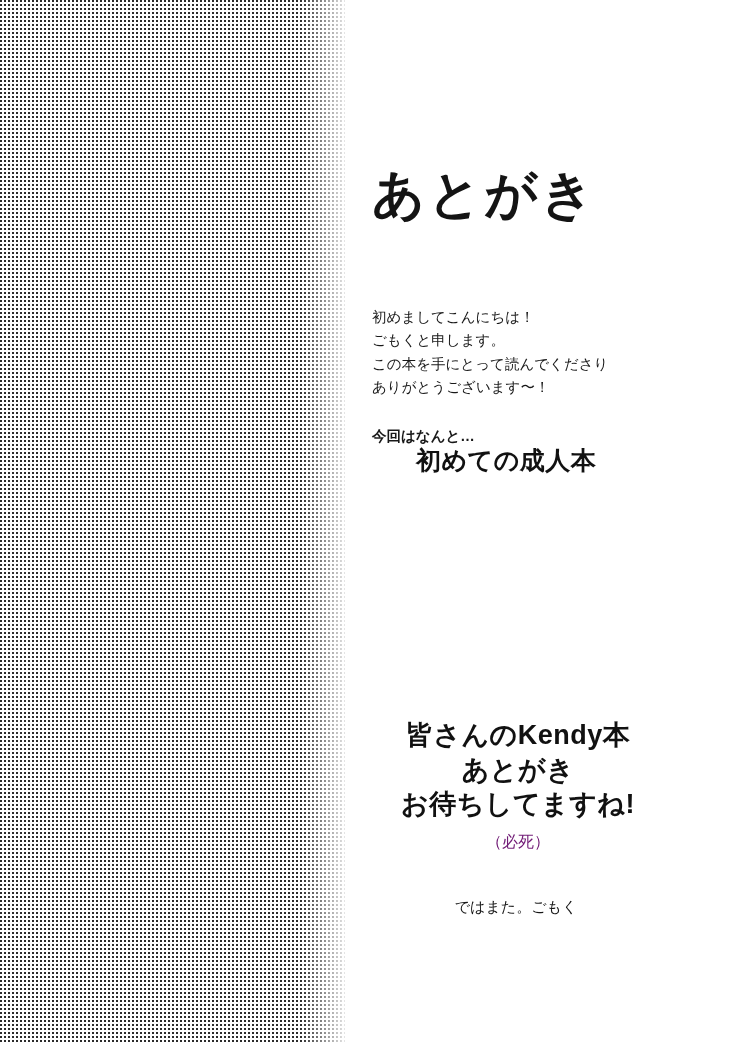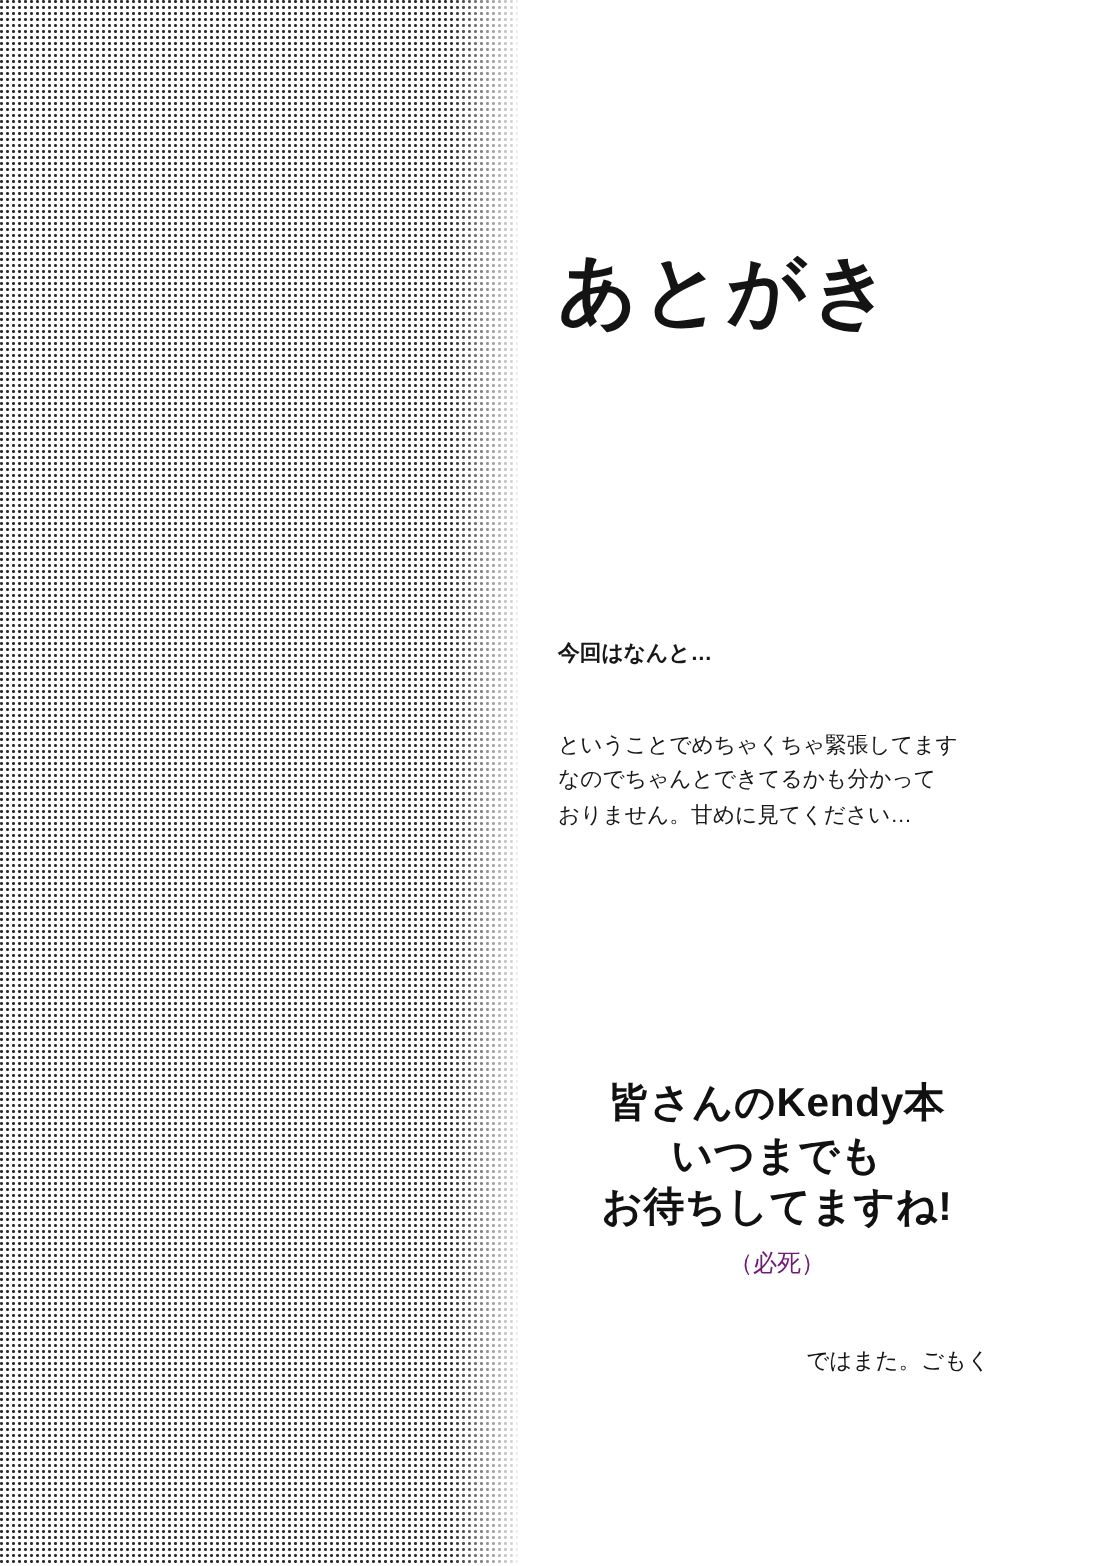--- a/index.html
+++ b/index.html
@@ -103,44 +103,46 @@
     font-size: 16px;
     color: #701a75;
   }
 
   #signoff {
     position: absolute;
     top: 898px;
     left: 0;
     width: 288px;
     display: flex;
-    justify-content: flex-end;
+    justify-content: center;
     font-size: 15px;
     color: #161616;
   }
 </style>
 </head>
 <body>
 
 <div id="dot-panel"></div>
 <div id="dot-panel-fade"></div>
 
 <div id="content">
 
   <div class="heading">あとがき</div>
 
+  <div class="block" id="para-1">初めましてこんにちは！
+ごもくと申します。
+この本を手にとって読んでくださり
+ありがとうございます〜！</div>
 
   <div class="block" id="para-2-lead">今回はなんと…</div>
-  <div class="block" id="para-2-rest">ということでめちゃくちゃ緊張してます
-なのでちゃんとできてるかも分かって
-おりません。甘めに見てください…</div>
+  <div id="para-2-big">初めての成人本</div>
 
 
   <div id="shout">皆さんのKendy本
-いつまでも
+あとがき
 お待ちしてますね!</div>
   <div id="shout-note">（必死）</div>
 
   <div id="signoff">
     <span>ではまた。</span>
     <span>ごもく</span>
   </div>
 
 </div>
 

